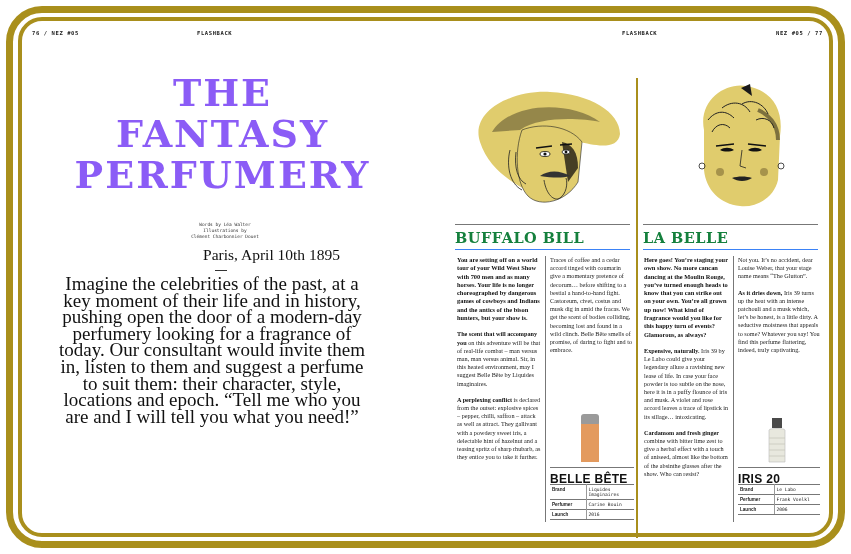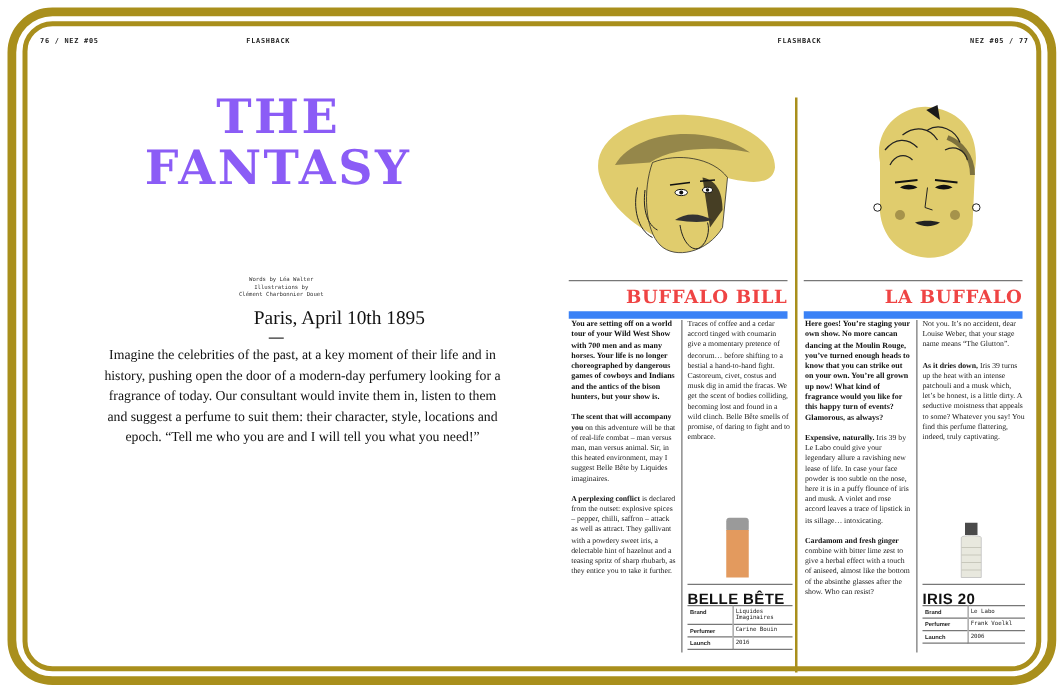--- a/index.html
+++ b/index.html
@@ -32,34 +32,34 @@
     font-family: "DejaVu Sans Mono", monospace; font-size: 4.5px; line-height: 6px; color: #333;
   }
   .dateline {
     position: absolute; left: 110px; top: 246px; width: 230px; text-align: right;
     font-family: "Liberation Serif", serif; font-size: 15.5px; color: #111;
   }
   .dash {
     position: absolute; left: 215px; top: 270px; width: 12px; height: 1px; background: #333;
   }
   .intro {
-    position: absolute; left: 82px; top: 276px; width: 320px; text-align: center;
-    font-family: "Liberation Serif", serif; font-size: 11px; line-height: 16.6px; color: #111;
+    position: absolute; left: 52px; top: 276px; width: 320px; text-align: center;
+    font-family: "Liberation Serif", serif; font-size: 19px; line-height: 16.6px; color: #111;
   }
 
   
   .col-divider {
     position: absolute; left: 636px; top: 78px; width: 2px; height: 460px; background: #a98f1c;
   }
   .illus { position: absolute; }
   .section-head {
-    position: absolute; text-align: right;
-    font-family: "DejaVu Serif", serif; font-weight: bold; color: #ef4444;
+    position: absolute; text-align: left;
+    font-family: "DejaVu Serif", serif; font-weight: bold; color: #15803d;
     font-size: 14.5px; letter-spacing: .5px;
-    border-top: 1px solid #777; border-bottom: 6px solid #3b82f6;
+    border-top: 1px solid #777; border-bottom: 1px solid #3b82f6;
     padding: 4px 0 3px;
   }
   .col-text {
     position: absolute; font-family: "Liberation Serif", serif; font-size: 6.2px; line-height: 8.2px; color: #222;
   }
   .col-text b { font-weight: bold; color: #111; }
   .col-text p { margin-bottom: 8px; }
   .lead { font-weight: bold; font-size: 6.4px; line-height: 8.3px; color: #111; }
   .vrule { position: absolute; width: 1px; background: #777; }
 
@@ -83,20 +83,21 @@
 <div class="frame-inner"></div>
 
 <div class="folio" style="left:32px">76 / NEZ #05</div>
 <div class="folio" style="left:197px">FLASHBACK</div>
 <div class="folio" style="left:622px">FLASHBACK</div>
 <div class="folio" style="left:776px">NEZ #05 / 77</div>
 
 <div class="title">
   <div>THE</div>
   <div>FANTASY</div>
+  <div>PERFUMERY</div>
 </div>
 <div class="credits">
   <div>Words by Léa Walter</div>
   <div>Illustrations by</div>
   <div>Clément Charbonnier Douet</div>
 </div>
 <div class="dateline">Paris, April 10th 1895</div>
 <div class="dash"></div>
 <div class="intro">Imagine the celebrities of the past, at a key moment of their life and in history, pushing open the door of a modern-day perfumery looking for a fragrance of today. Our consultant would invite them in, listen to them and suggest a perfume to suit them: their character, style, locations and epoch. “Tell me who you are and I will tell you what you need!”</div>
 
@@ -160,21 +161,21 @@
         <td class="k">Perfumer</td>
         <td>Carine Bouin</td>
       </tr>
   <tr>
         <td class="k">Launch</td>
         <td>2016</td>
       </tr>
 </tbody>
   </table>
 
-<div class="section-head" style="left:643px;top:224px;width:175px">LA BUFFALO</div>
+<div class="section-head" style="left:643px;top:224px;width:175px">LA BELLE</div>
 
 <div class="col-text" style="left:644px;top:256px;width:86px">
   <p class="lead">Here goes! You’re staging your own show. No more cancan dancing at the Moulin Rouge, you’ve turned enough heads to know that you can strike out on your own. You’re all grown up now! What kind of fragrance would you like for this happy turn of events? Glamorous, as always?</p>
   <p><b>Expensive, naturally.</b><span> Iris 39 by Le Labo could give your legendary allure a ravishing new lease of life. In case your face powder is too subtle on the nose, here it is in a puffy flounce of iris and musk. A violet and rose accord leaves a trace of lipstick in its sillage… intoxicating.</span></p>
   <p><b>Cardamom and fresh ginger</b><span> combine with bitter lime zest to give a herbal effect with a touch of aniseed, almost like the bottom of the absinthe glasses after the show. Who can resist?</span></p>
 </div>
 <div class="vrule" style="left:733px;top:256px;height:266px"></div>
 <div class="col-text" style="left:738px;top:256px;width:82px">
   <p>Not you. It’s no accident, dear Louise Weber, that your stage name means “The Glutton”.</p>
   <p><b>As it dries down,</b><span> Iris 39 turns up the heat with an intense patchouli and a musk which, let’s be honest, is a little dirty. A seductive moistness that appeals to some? Whatever you say! You find this perfume flattering, indeed, truly captivating.</span></p>

